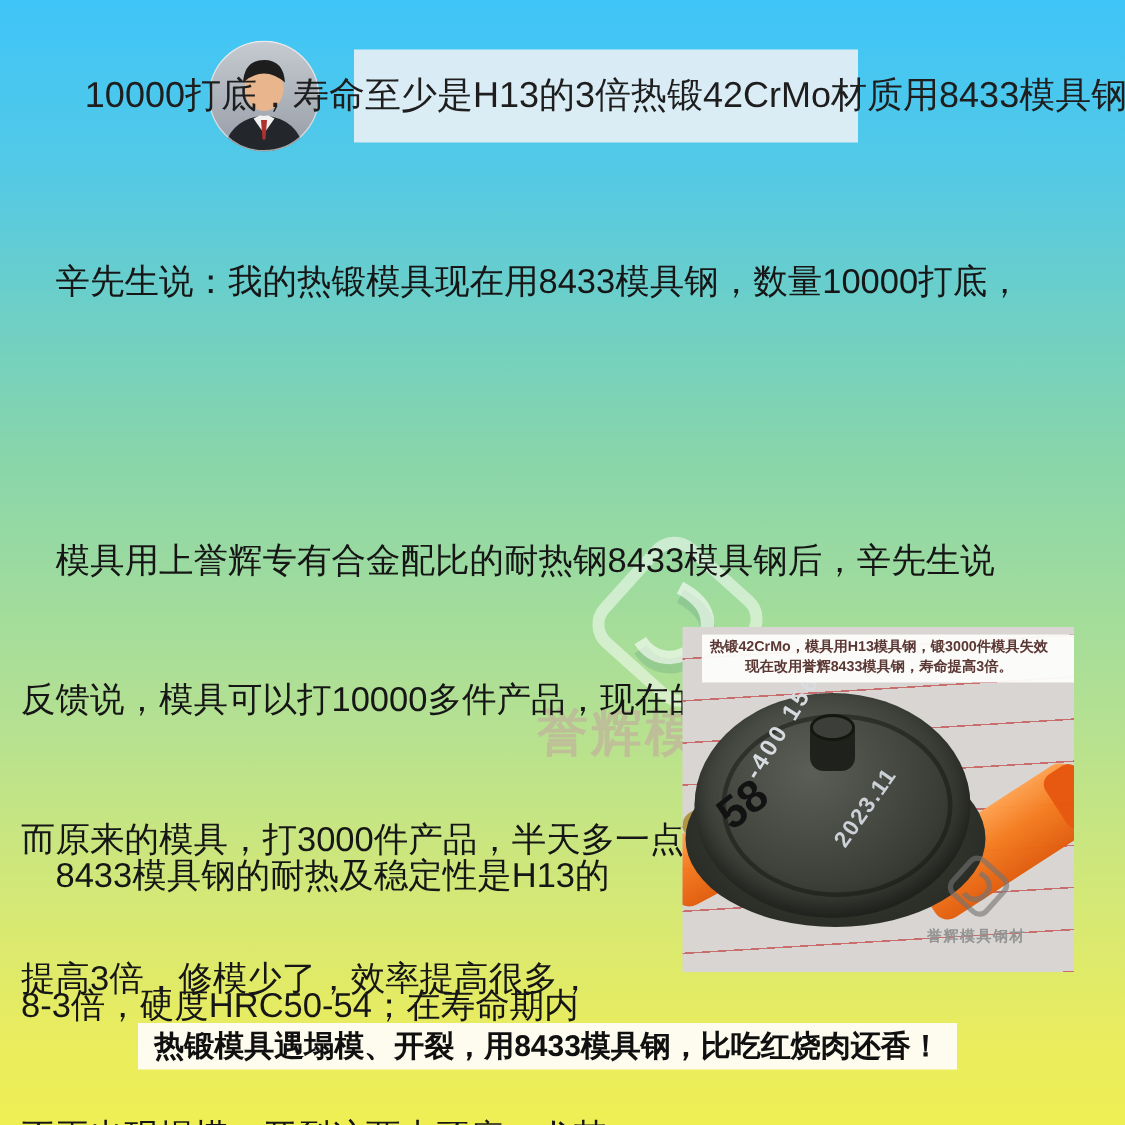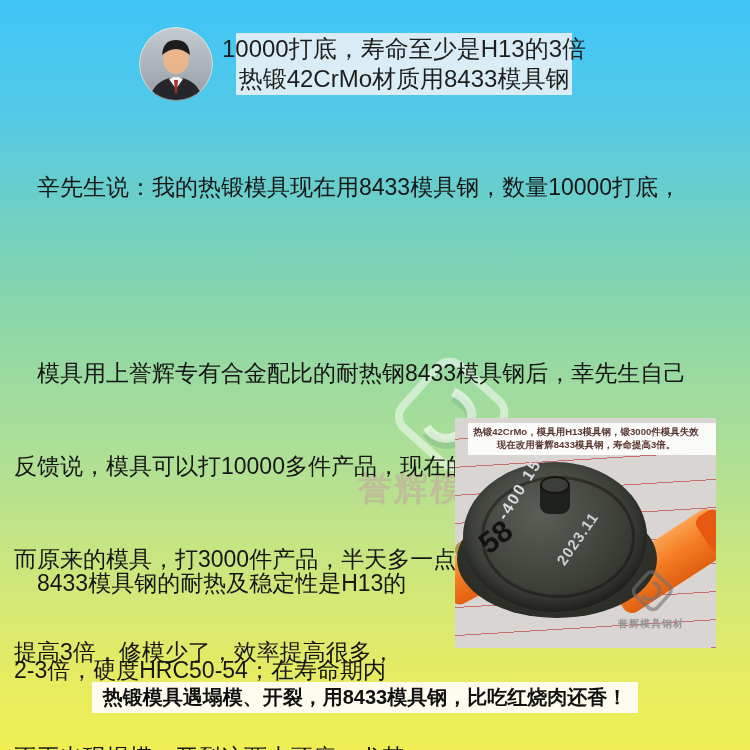--- a/index.html
+++ b/index.html
@@ -7,21 +7,21 @@
     position:relative;width:750px;height:750px;overflow:hidden;
     font-family:"Liberation Sans","DejaVu Sans",sans-serif;
     background:linear-gradient(180deg,
       #3fc5f8 0%,#53c9e6 15%,#6ccfc8 27%,#87d5ab 40%,
       #9edb9e 52%,#b6e190 65%,#d4e876 80%,#e9ec5e 92%,#efef54 100%);
   }
   
   .avatar{position:absolute;left:139px;top:27px;width:74px;height:74px;border-radius:50%;overflow:hidden;z-index:3;}
   .title-box{
     position:absolute;left:236px;top:33px;width:336px;height:62px;z-index:3;
-    background:rgba(226,238,244,0.95);display:flex;flex-direction:column;
+    background:rgba(226,238,244,0.95);display:flex;
     align-items:center;justify-content:center;
     font-size:24px;line-height:30px;font-weight:500;color:#1e1e1e;white-space:nowrap;
   }
   
   .para{position:absolute;left:14px;font-size:23px;font-weight:500;color:#161616;z-index:4;white-space:pre;}
   .lh31{line-height:31px;} .lh29{line-height:29px;}
   #p1{top:110px;} #p2{top:203px;} #p3{top:296px;} #p4{top:511px;}
   
   .wm-logo{position:absolute;left:383px;top:343px;z-index:2;}
   .wm-text{
@@ -123,30 +123,30 @@
     <div>10000打底，寿命至少是H13的3倍</div>
     <div>热锻42CrMo材质用8433模具钢</div>
   </div>
 
   <div id="p1" class="para lh31">
     <div>　辛先生说：我的热锻模具现在用8433模具钢，数量10000打底，</div>
   </div>
 
 
   <div id="p3" class="para lh31">
-    <div>　模具用上誉辉专有合金配比的耐热钢8433模具钢后，幸先生自己</div>
+    <div>　模具用上誉辉专有合金配比的耐热钢8433模具钢后，辛先生说</div>
     <div>反馈说，模具可以打10000多件产品，现在的模具可以用两天半，</div>
     <div>而原来的模具，打3000件产品，半天多一点，一天不到，就要修模</div>
     <div>提高3倍，修模少了，效率提高很多，</div>
     
   </div>
 
   <div id="p4" class="para lh29">
     <div>　8433模具钢的耐热及稳定性是H13的</div>
-    <div>2-3倍，硬度HRC50-54；在寿命期内</div>
+    <div>8-3倍，硬度HRC50-54；在寿命期内</div>
     <div>不再出现塌模、开裂这两大顽疾，尤其</div>
     
     
   </div>
 
   <div class="photo">
     <div class="paper-lines"></div>
 
     <div class="gold-bit"></div>
     <div class="pen pen-left"></div>

